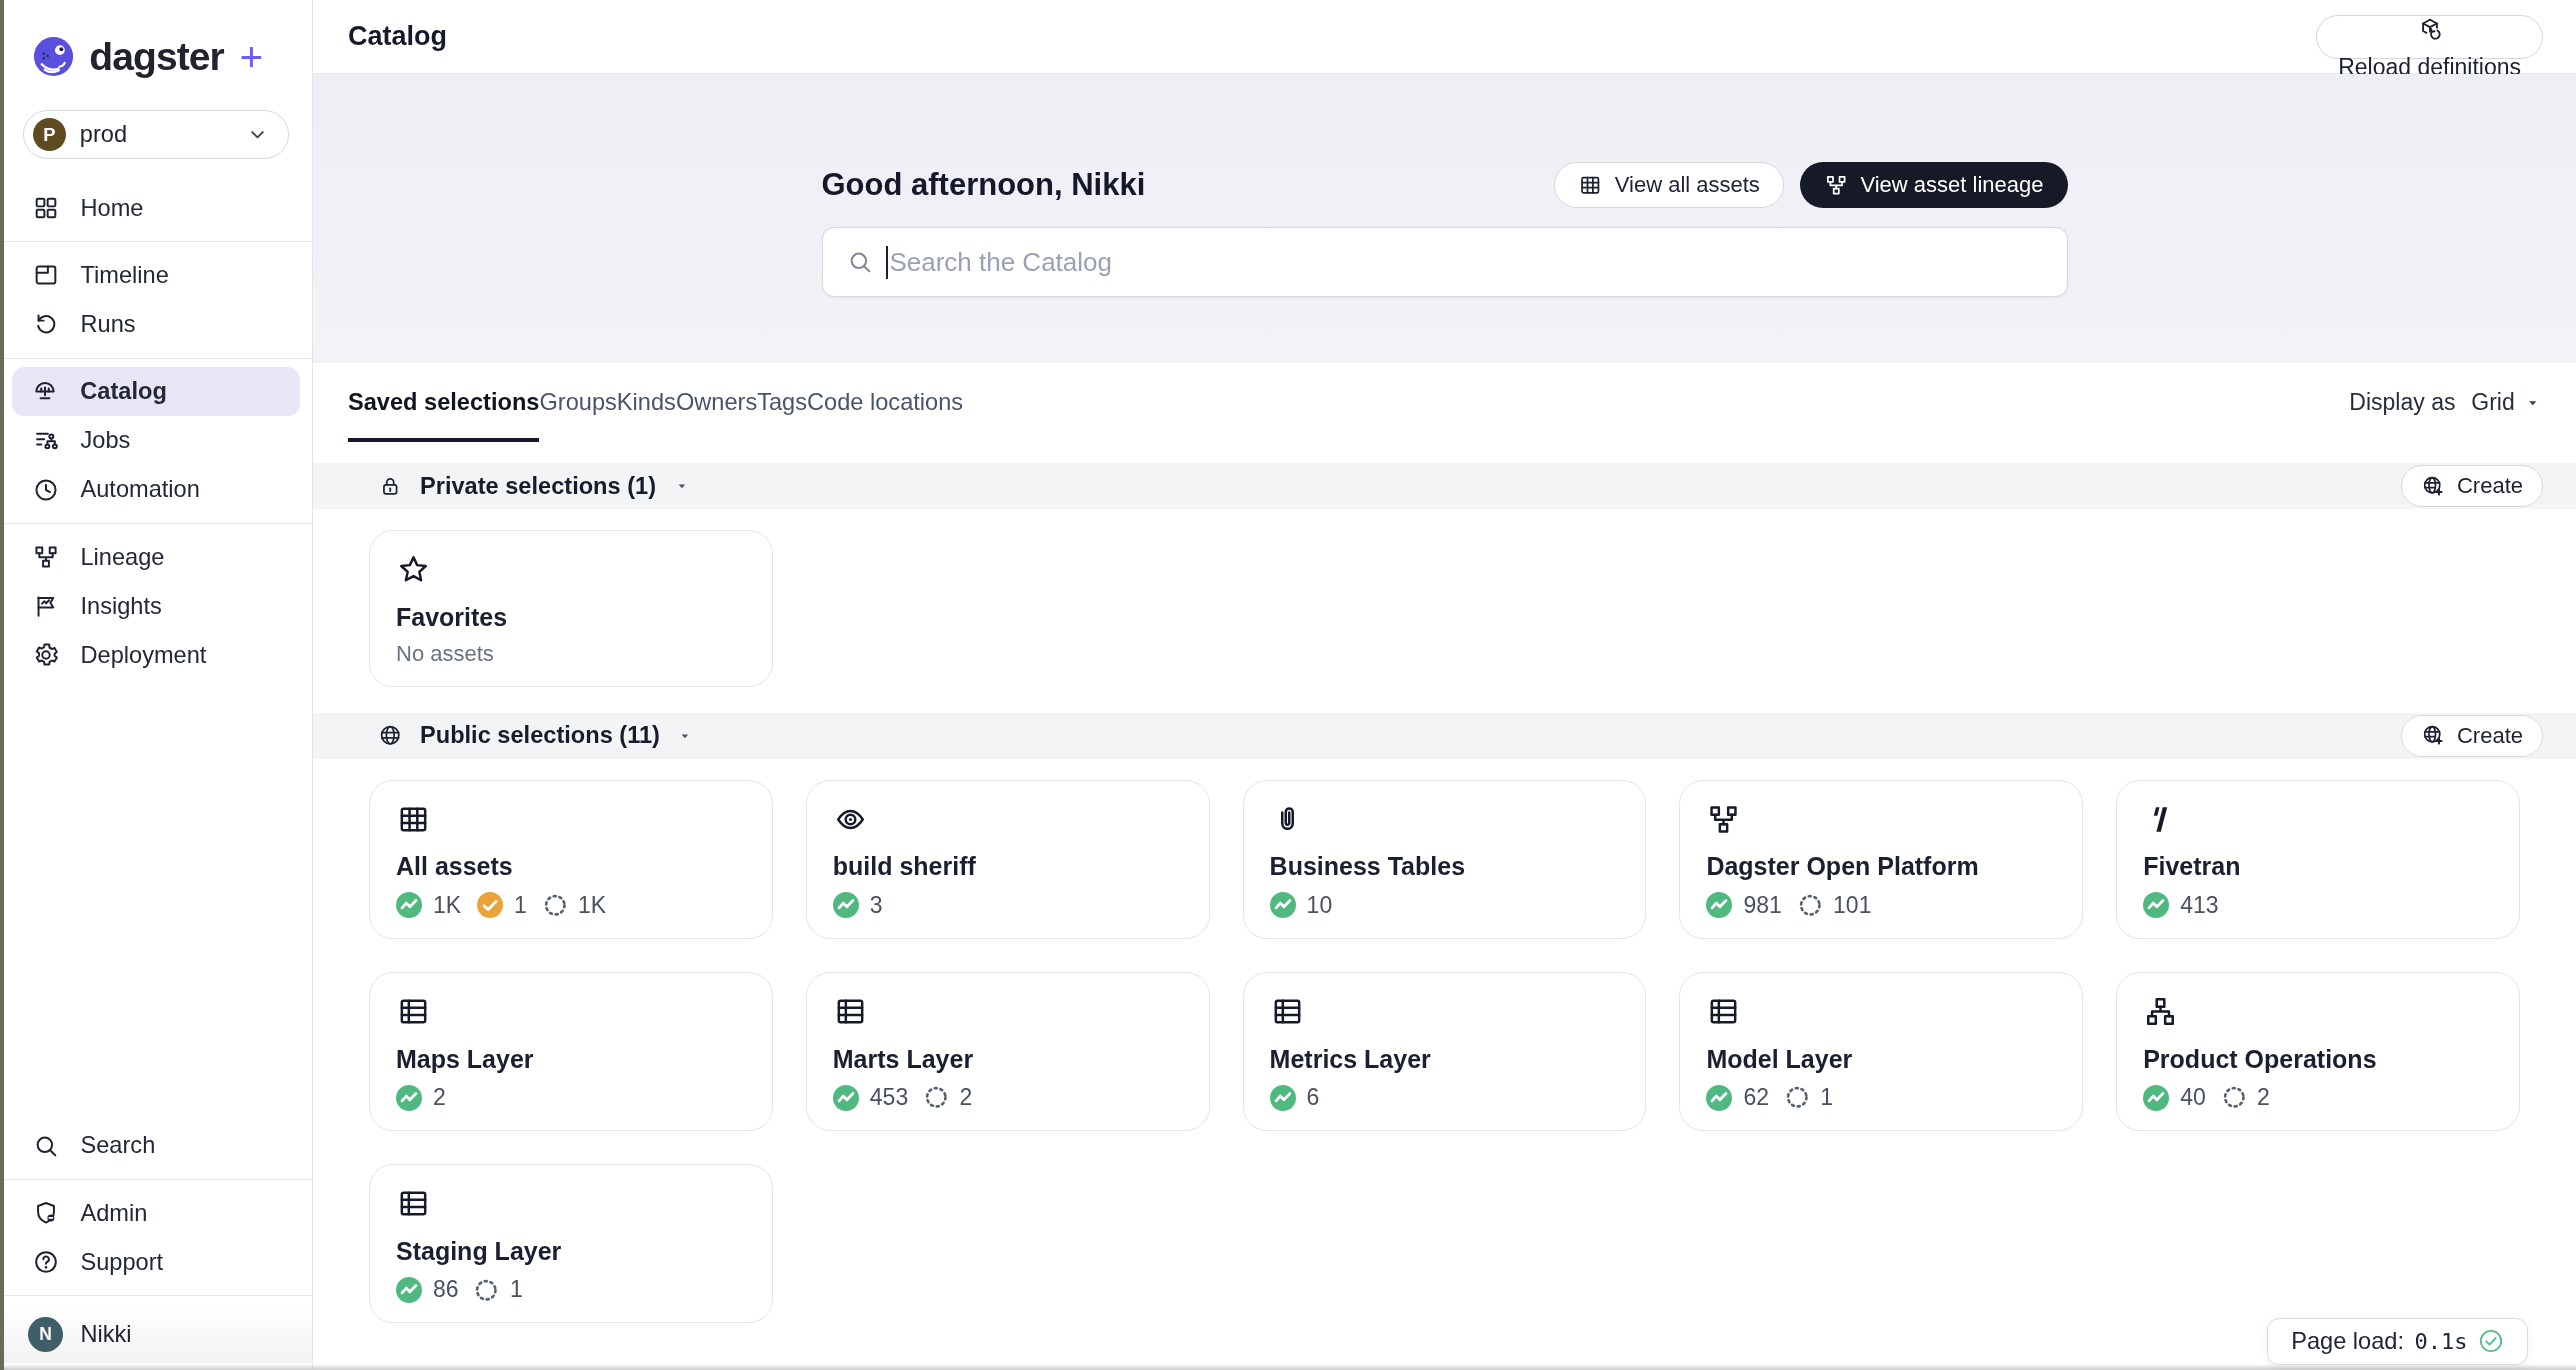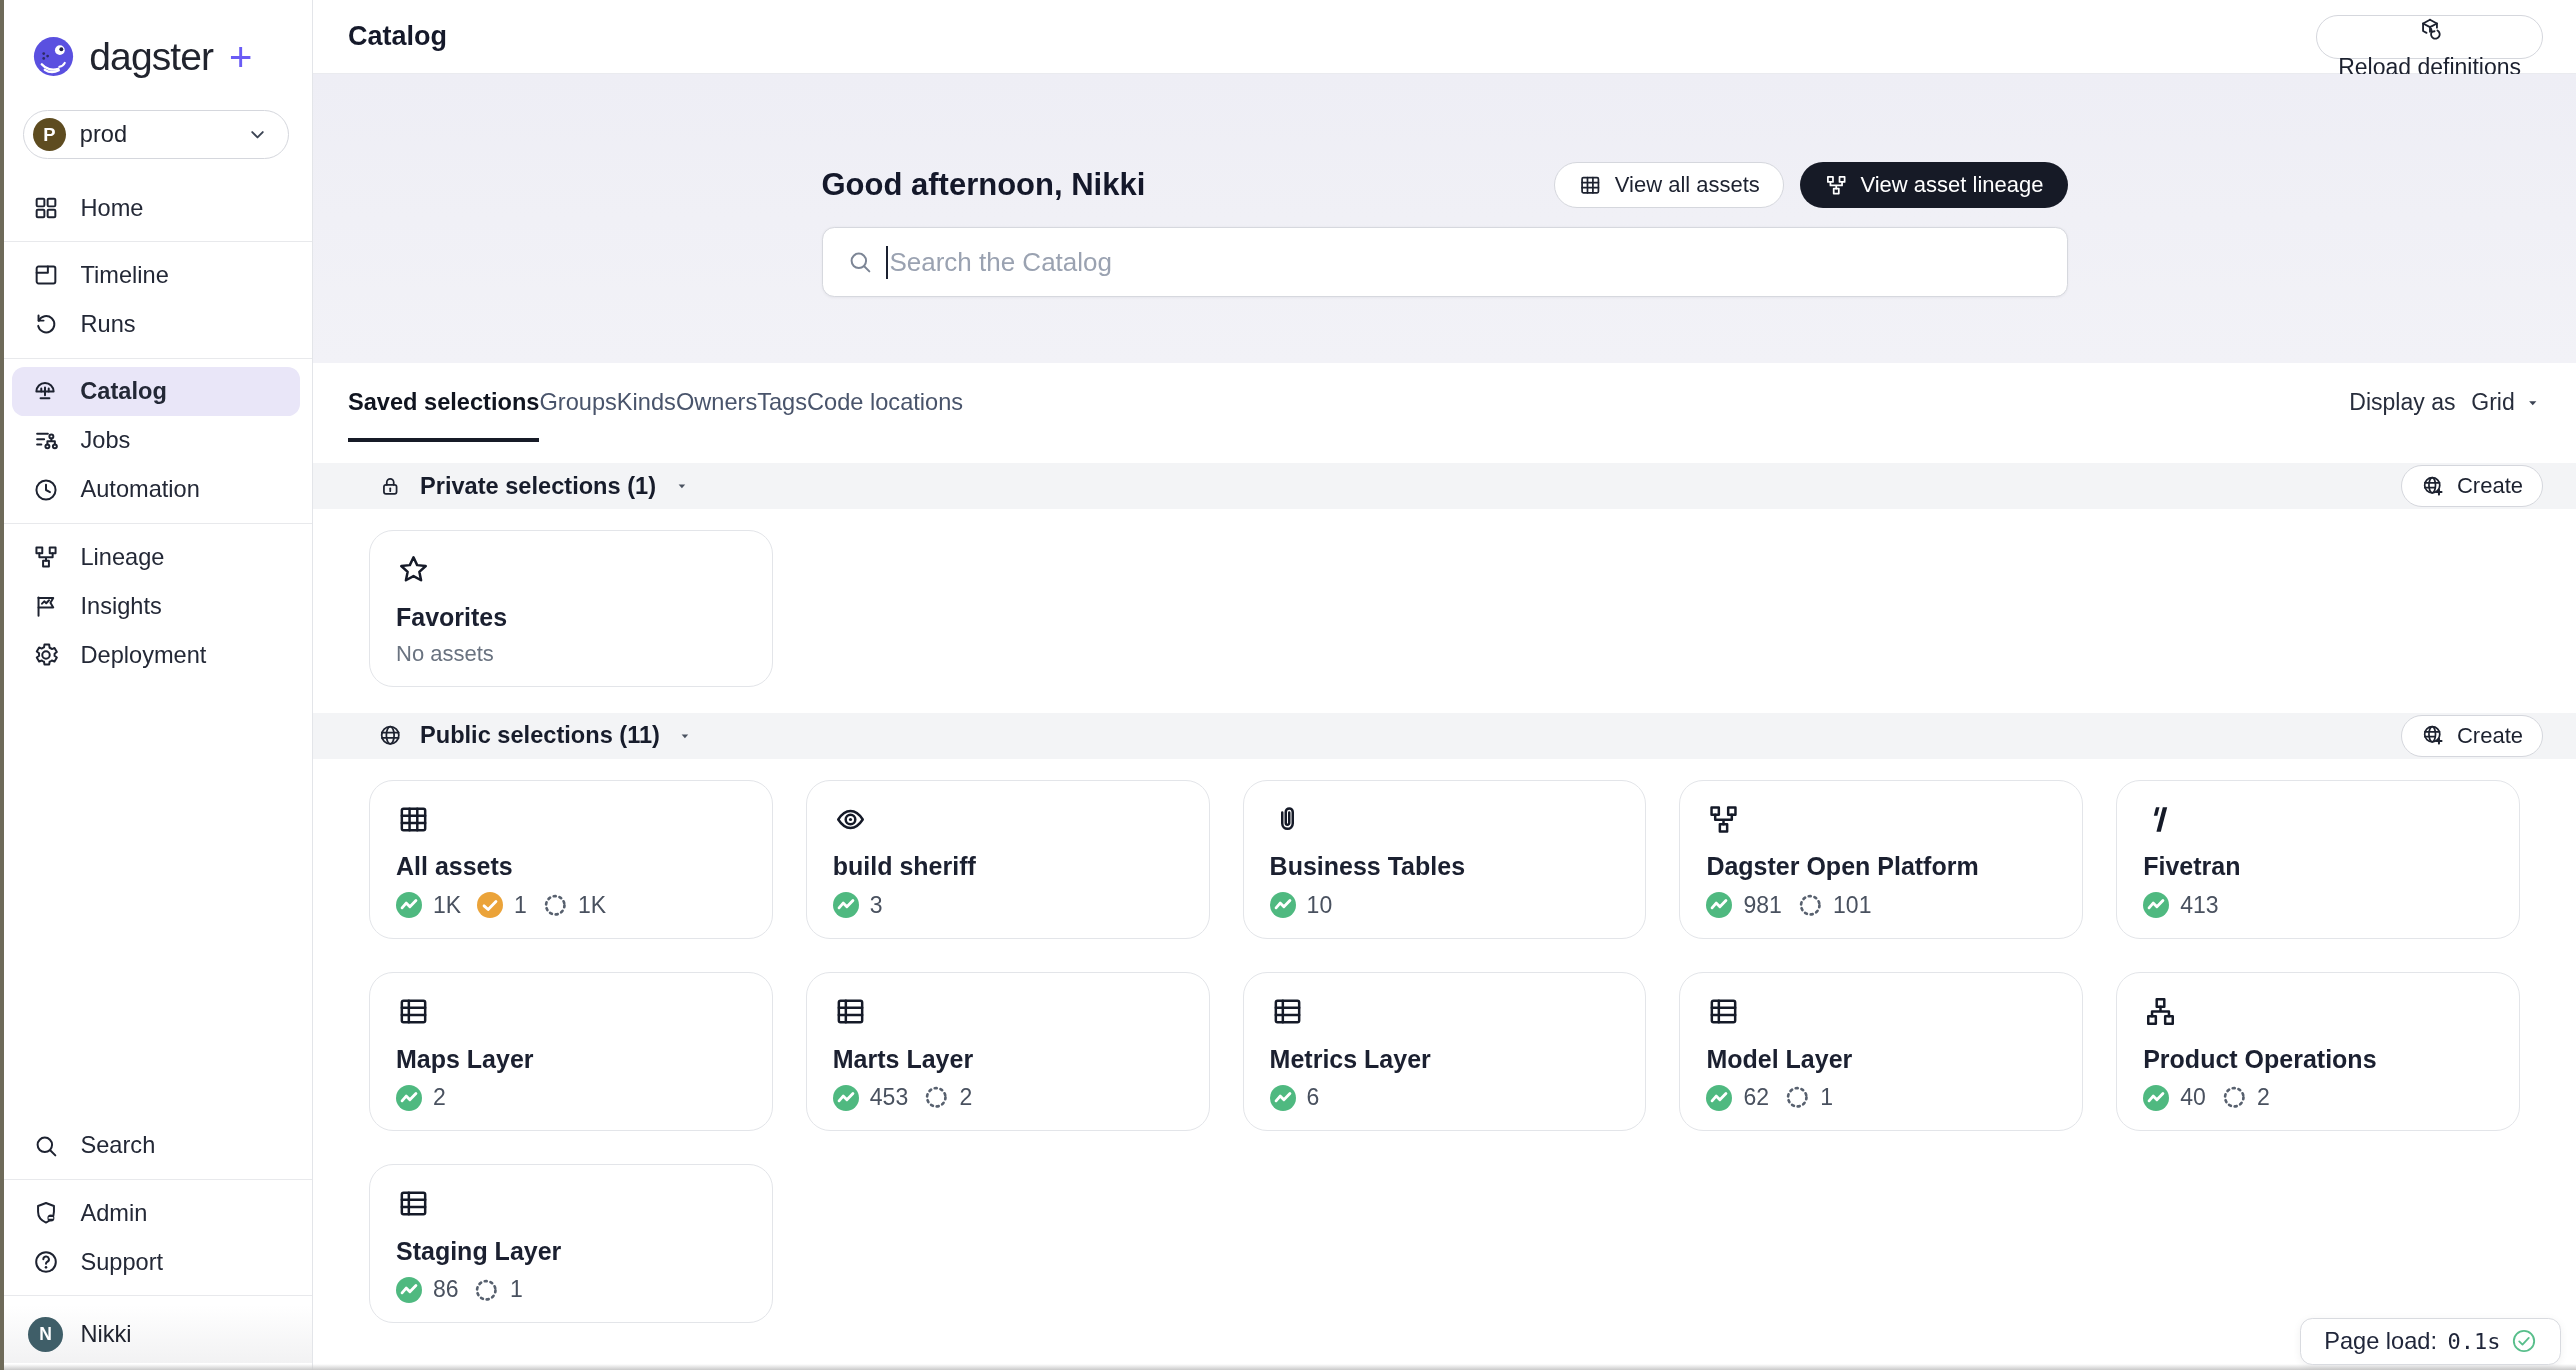--- a/index.html
+++ b/index.html
@@ -12,21 +12,21 @@
 
   .ico { display:inline-flex; }
   .ico svg { width:100%; height:100%; display:block; }
 
   
   .sidebar { width:313px; min-width:313px; height:100%; border-right:0.9px solid #e3e5e9;
     display:flex; flex-direction:column; padding-top:30px; background:#fff; }
   .logo-row { display:flex; align-items:center; gap:12.3px; padding-left:30px; height:54px; }
   .logo-mark { width:47px; height:47px; }
   .logo-mark svg { width:100%; height:100%; display:block; }
-  .logo-text { font-size:39px; font-weight:400; letter-spacing:-0.9px; color:#21242e; }
+  .logo-text { font-size:39px; font-weight:700; letter-spacing:-0.9px; color:#21242e; }
   .logo-plus { font-size:40px; font-weight:500; color:var(--clr-plus-purple,#6a5cf5); margin-left:3.5px; }
 
   .deploy-pill { margin:26px 23px 0 23px; height:49px; border:1.3px solid #d5d7dd; border-radius:24.5px;
     display:flex; align-items:center; padding:0 19px 0 8.8px; gap:14px; background:#fff; cursor:pointer; }
   .deploy-avatar { width:33px; height:33px; border-radius:50%; background:var(--clr-avatar-prod,#5e4c20);
     color:#fff; font-size:18.4px; font-weight:700; display:flex; align-items:center; justify-content:center; }
   .deploy-label { font-size:23.6px; color:#20242f; flex:1; font-weight:500; }
   .deploy-caret { width:23px; height:23px; color:#3c4454; }
 
   .nav { margin-top:24.5px; display:flex; flex-direction:column; }
@@ -102,21 +102,21 @@
   .card-title { margin-top:15.8px; font-size:25px; font-weight:600; color:#1b2030; }
   .card-sub { margin-top:8.8px; font-size:22px; color:#6a7380; }
   .card-stats { margin-top:10.5px; display:flex; align-items:center; gap:15.8px; }
   .stat { display:flex; align-items:center; gap:11px; }
   .stat-val { font-size:23px; color:#49515f; }
   .stat-ico { width:26px; height:26px; }
   .stat-ico.green { color:var(--clr-materialized-green,#4fb980); }
   .stat-ico.orange { color:var(--clr-warning-orange,#eba339); }
   .stat-ico.dotted { width:24.5px; height:24.5px; color:#57606e; }
 
-  .status-badge { position:absolute; right:15px; bottom:5.3px; height:47px; background:#fff;
+  .status-badge { position:absolute; right:48px; bottom:5.3px; height:47px; background:#fff;
     border:1.3px solid #d9dbe0; border-radius:12.3px; display:flex; align-items:center; gap:10.5px;
     padding:0 23px; font-size:23.6px; color:#20263a; box-shadow:0 1.8px 8.8px rgba(20,24,40,.06); z-index:70; }
   .status-badge .mono { font-family:"DejaVu Sans Mono", monospace; font-size:22px; }
   .badge-check { width:26px; height:26px; color:var(--clr-success-green,#58be8b); }
 </style>
 </head>
 <body>
 
 <div class="app">
   <div class="edge-left"></div>

